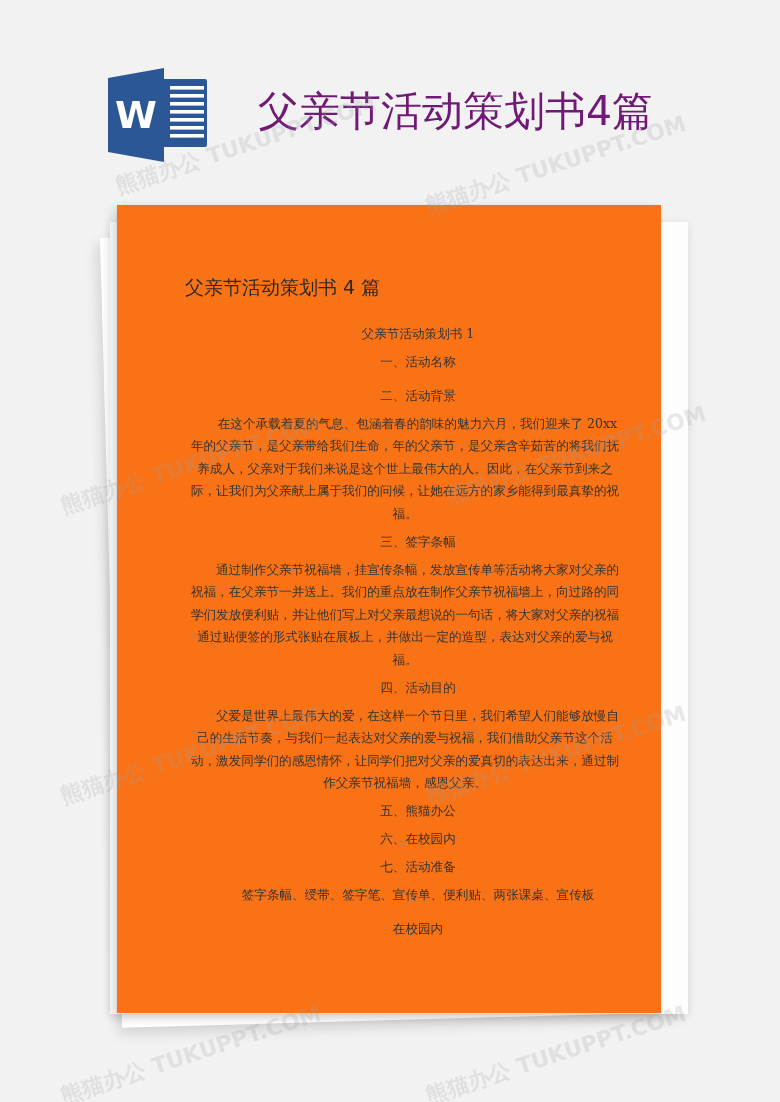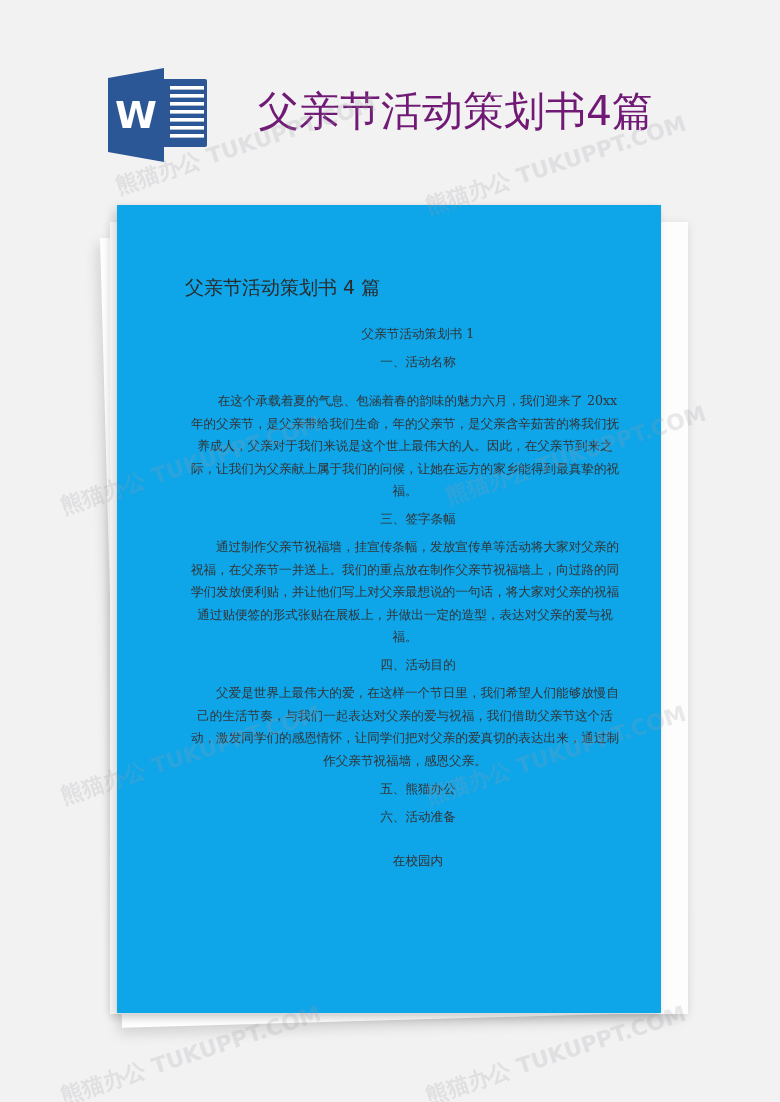--- a/index.html
+++ b/index.html
@@ -23,21 +23,21 @@
     transform-origin: 0 0;
     box-shadow: -3px 6px 14px rgba(0,0,0,0.14);
   }
   .page-back2 {
     position: absolute; left: 110px; top: 222px; width: 578px; height: 792px;
     background: #fdfdfd;
     box-shadow: 0 2px 10px rgba(0,0,0,0.10);
   }
   .page {
     position: absolute; left: 117px; top: 205px; width: 544px; height: 808px;
-    background: #0ea5e9;
+    background: #f97316;
     box-shadow: -4px 4px 10px rgba(0,0,0,0.15), 0 0 2px rgba(0,0,0,0.08);
   }
   .doc-title {
     position: absolute; left: 68px; top: 70px;
     font-family: "DejaVu Sans", "Liberation Sans", sans-serif;
     font-size: 19px; color: #2a2a2a; white-space: nowrap;
   }
   .content {
     position: absolute; left: 68px; top: 118px; width: 440px;
     font-size: 12.6px; color: #333; line-height: 22.5px;
@@ -78,36 +78,39 @@
 <div class="page-back2"></div>
 
 <div class="page">
   <div class="doc-title">父亲节活动策划书 4 篇</div>
   <div class="content">
     <p class="ind1">父亲节活动策划书 1</p>
     <div class="gap"></div>
     <p class="ind1">一、活动名称</p>
     <div class="gap"></div>
     <div class="gap"></div>
+    <p class="ind1">二、活动背景</p>
     <div class="gap"></div>
     <p class="body-para">在这个承载着夏的气息、包涵着春的韵味的魅力六月，我们迎来了 20xx 年的父亲节，是父亲带给我们生命，年的父亲节，是父亲含辛茹苦的将我们抚养成人，父亲对于我们来说是这个世上最伟大的人。因此，在父亲节到来之际，让我们为父亲献上属于我们的问候，让她在远方的家乡能得到最真挚的祝福。</p>
     <div class="gap"></div>
     <p class="ind1">三、签字条幅</p>
     <div class="gap"></div>
     <p class="body-para">通过制作父亲节祝福墙，挂宣传条幅，发放宣传单等活动将大家对父亲的祝福，在父亲节一并送上。我们的重点放在制作父亲节祝福墙上，向过路的同学们发放便利贴，并让他们写上对父亲最想说的一句话，将大家对父亲的祝福通过贴便签的形式张贴在展板上，并做出一定的造型，表达对父亲的爱与祝福。</p>
     <div class="gap"></div>
     <p class="ind1">四、活动目的</p>
     <div class="gap"></div>
     <p class="body-para">父爱是世界上最伟大的爱，在这样一个节日里，我们希望人们能够放慢自己的生活节奏，与我们一起表达对父亲的爱与祝福，我们借助父亲节这个活动，激发同学们的感恩情怀，让同学们把对父亲的爱真切的表达出来，通过制作父亲节祝福墙，感恩父亲。</p>
     <div class="gap"></div>
     <p class="ind1">五、熊猫办公</p>
     <div class="gap"></div>
-    <p class="ind1">六、活动准备</p>
+    <p class="ind1">六、在校园内</p>
     <div class="gap"></div>
+    <p class="ind1">七、活动准备</p>
     <div class="gap"></div>
+    <p class="ind1">签字条幅、绶带、签字笔、宣传单、便利贴、两张课桌、宣传板</p>
     <div class="gap"></div>
     <div class="gap"></div>
     <p class="ind1">在校园内</p>
   </div>
 </div>
 
 <div class="watermark" style="left:110px; top:130px;">熊猫办公 TUKUPPT.COM</div>
 <div class="watermark" style="left:420px; top:150px;">熊猫办公 TUKUPPT.COM</div>
 <div class="watermark" style="left:55px; top:450px;">熊猫办公 TUKUPPT.COM</div>
 <div class="watermark" style="left:440px; top:440px;">熊猫办公 TUKUPPT.COM</div>

